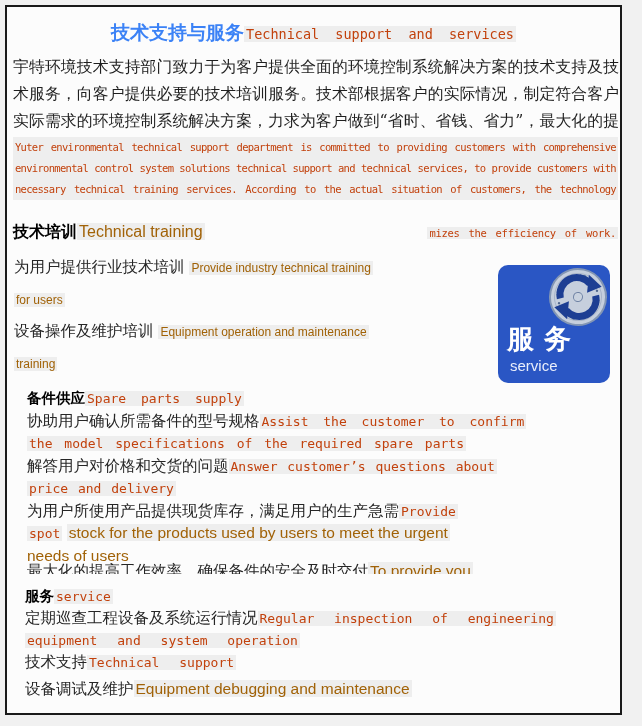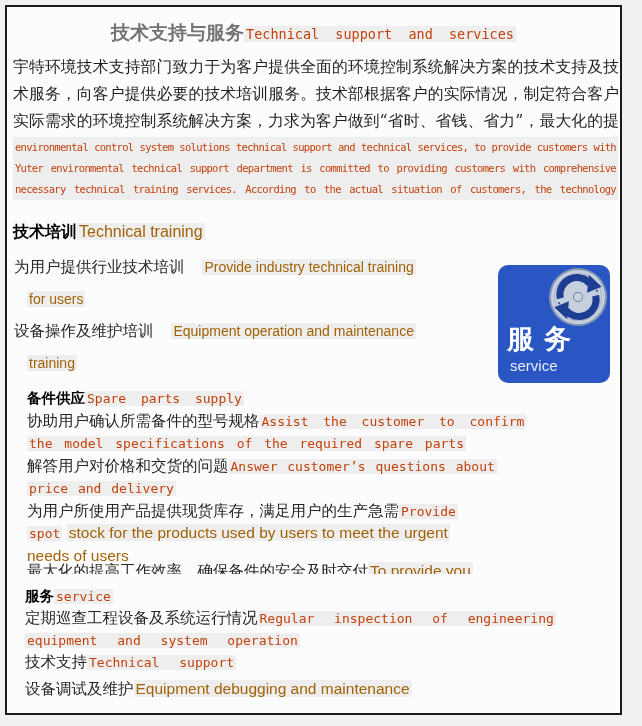--- a/index.html
+++ b/index.html
@@ -14,21 +14,21 @@
     background:#fcfcfc;border:2px solid #1a1a1a;
   }
   .sec{position:absolute;}
   .hl{background:#eeeeee;padding:0 2px;}
   .mono{font-family:"DejaVu Sans Mono","Liberation Mono",monospace;color:#c2410c;}
   .sans-en{font-family:"Liberation Sans",sans-serif;color:#a16207;}
   .zh-serif{font-family:"DejaVu Serif",serif;color:#262626;}
 
   
   .sec-title{top:13px;left:0;width:100%;text-align:center;white-space:nowrap;}
-  .title-zh{font-size:19px;font-weight:bold;color:#737373;}
+  .title-zh{font-size:19px;font-weight:bold;color:#3b82f6;}
   .title-en{font-size:13.5px;word-spacing:8px;}
 
   
   .sec-intro-zh{top:46px;left:6px;width:606px;font-size:15.8px;line-height:27px;
     text-align:justify;color:#1f1f1f;}
 
   
   .sec-intro-en{top:130px;left:6px;width:605px;}
   .intro-line{font-size:10.5px;letter-spacing:-0.7px;line-height:21px;
     text-align:justify;text-align-last:justify;}
@@ -38,21 +38,21 @@
   .sec-heading-row{top:215px;left:6px;width:605px;display:flex;
     justify-content:space-between;align-items:baseline;}
   .h2-zh{font-size:16px;font-weight:bold;color:#000;}
   .h2-en{font-size:16px;}
   .intro-tail{font-size:10.5px;letter-spacing:-0.3px;word-spacing:3px;}
 
   
   .sec-training{top:244px;left:7px;width:482px;}
   .t-line{height:32px;line-height:32px;white-space:nowrap;}
   .t-zh{font-size:15.5px;}
-  .t-en{font-size:14px;margin-left:13px;}
+  .t-en{font-size:12px;}
 
   
   .badge{position:absolute;left:491px;top:258px;width:112px;height:118px;
     border-radius:10px;background:#2a56c4;overflow:hidden;}
   .badge-zh{position:absolute;left:9px;top:56px;font-size:27px;font-weight:bold;
     color:#ffffff;letter-spacing:10px;white-space:nowrap;}
   .badge-en{position:absolute;left:12px;top:92px;font-size:15px;color:#e9eefb;}
   .clock{position:absolute;left:49px;top:0px;}
 
   
@@ -84,34 +84,35 @@
 <div class="page">
 
   <div class="sec sec-title">
     <span class="title-zh">技术支持与服务</span><span class="title-en mono hl">Technical support and services</span>
   </div>
 
   <div class="sec sec-intro-zh zh-serif">宇特环境技术支持部门致力于为客户提供全面的环境控制系统解决方案的技术支持及技术服务，向客户提供必要的技术培训服务。技术部根据客户的实际情况，制定符合客户实际需求的环境控制系统解决方案，力求为客户做到“省时、省钱、省力”，最大化的提高工作效率。</div>
 
   <div class="sec sec-intro-en">
     <div class="intro-line mono">
-        <span class="hl">environmental control system solutions technical support and technical services, to provide customers with</span>
+        <span class="hl">Yuter environmental technical support department is committed to providing customers with comprehensive</span>
       </div>
     <div class="intro-line mono">
-        <span class="hl">Yuter environmental technical support department is committed to providing customers with comprehensive</span>
+        <span class="hl">environmental control system solutions technical support and technical services, to provide customers with</span>
       </div>
     <div class="intro-line mono">
         <span class="hl">necessary technical training services.  According to the actual situation of customers, the technology</span>
       </div>
   </div>
 
   <div class="sec sec-heading-row">
     <span>
       <span class="h2-zh">技术培训</span><span class="h2-en sans-en hl">Technical training</span>
     </span>
+    <span class="intro-tail mono hl">mizes the efficiency of work.</span>
   </div>
 
   <div class="sec sec-training">
     <div class="t-line"><span class="t-zh zh-serif">为用户提供行业技术培训 </span><span class="t-en sans-en hl">Provide industry technical training</span></div>
     <div class="t-line"><span class="t-en sans-en hl">for users</span></div>
     <div class="t-line"><span class="t-zh zh-serif">设备操作及维护培训 </span><span class="t-en sans-en hl">Equipment operation and maintenance</span></div>
     <div class="t-line"><span class="t-en sans-en hl">training</span></div>
   </div>
 
   <div class="badge">

